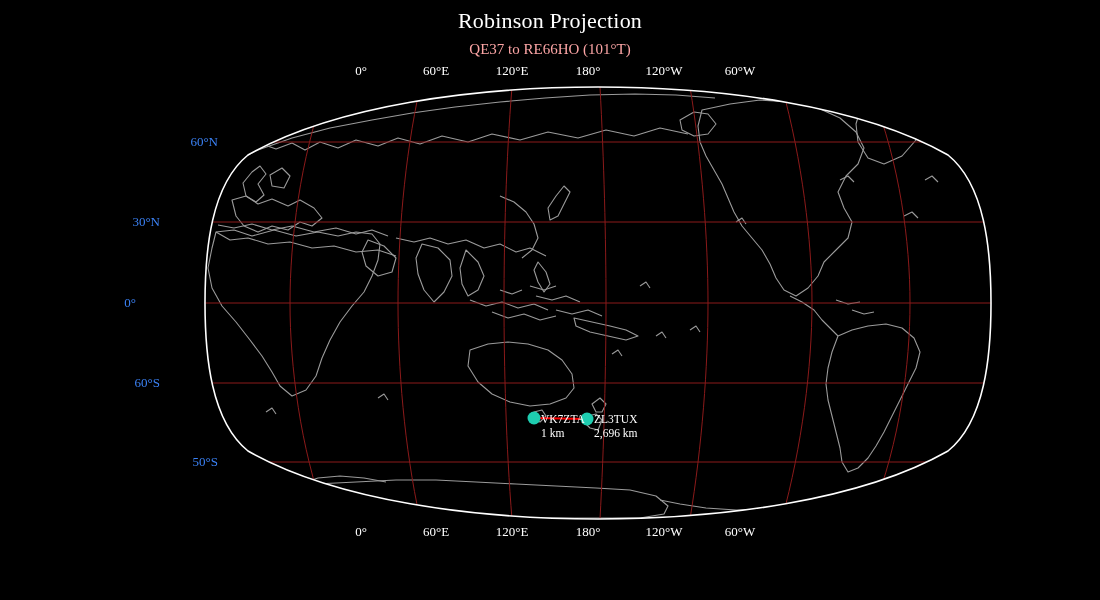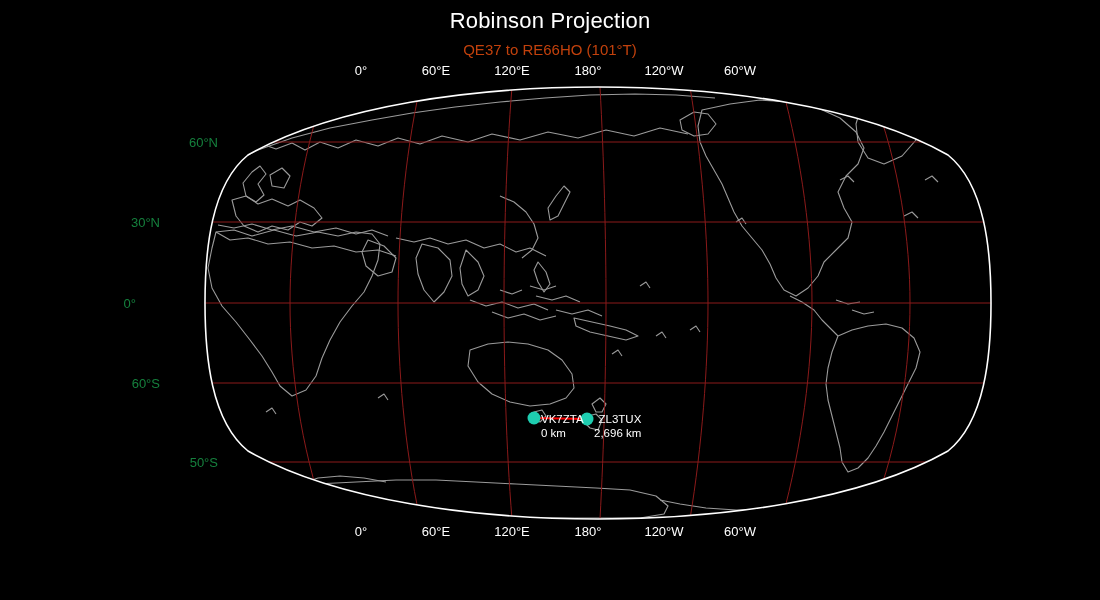--- a/index.html
+++ b/index.html
@@ -6,54 +6,54 @@
     margin: 0;
     padding: 0;
     background: #000000;
   }
   #root {
     position: relative;
     width: 1100px;
     height: 600px;
     background: #000000;
     overflow: hidden;
-    font-family: Liberation Sans, sans-serif;
+    font-family: Liberation Serif, serif;
   }
   .title {
     position: absolute;
     left: 0; right: 0;
     top: 8px;
     text-align: center;
     color: #ffffff;
     font-size: 22px;
     letter-spacing: 0.2px;
   }
   .subtitle {
     position: absolute;
     left: 0; right: 0;
     top: 41px;
     text-align: center;
-    color: #c2410c;
+    color: #fca5a5;
     font-size: 15px;
   }
   .map-svg {
     position: absolute;
     left: 0;
     top: 0;
   }
   .tick-label {
     position: absolute;
     color: #ffffff;
     font-size: 13px;
     white-space: nowrap;
     transform: translateX(-50%);
   }
   .lat-label {
     position: absolute;
-    color: #15803d;
+    color: #3b82f6;
     font-size: 13px;
     white-space: nowrap;
     transform: translate(-100%, -50%);
   }
   .station-label {
     position: absolute;
     color: #ffffff;
     font-size: 11.5px;
     white-space: nowrap;
     line-height: 14px;
@@ -241,21 +241,21 @@
   <div class="tick-label" style="left:740px; top:524px;">60°W</div>
 
   <div class="lat-label" style="left:218px; top:142px;">60°N</div>
   <div class="lat-label" style="left:160px; top:222px;">30°N</div>
   <div class="lat-label" style="left:136px; top:303px;">0°</div>
   <div class="lat-label" style="left:160px; top:383px;">60°S</div>
   <div class="lat-label" style="left:218px; top:462px;">50°S</div>
 
   <div class="station-label" style="left:541px; top:412px;">
     <div>VK7ZTA</div>
-    <div class="station-dist">0 km</div>
+    <div class="station-dist">1 km</div>
   </div>
 
   <div class="station-label" style="left:594px; top:412px;text-align:right;">
     <div>ZL3TUX</div>
     <div class="station-dist">2,696 km</div>
   </div>
 
 </div>
 
 </body></html>

